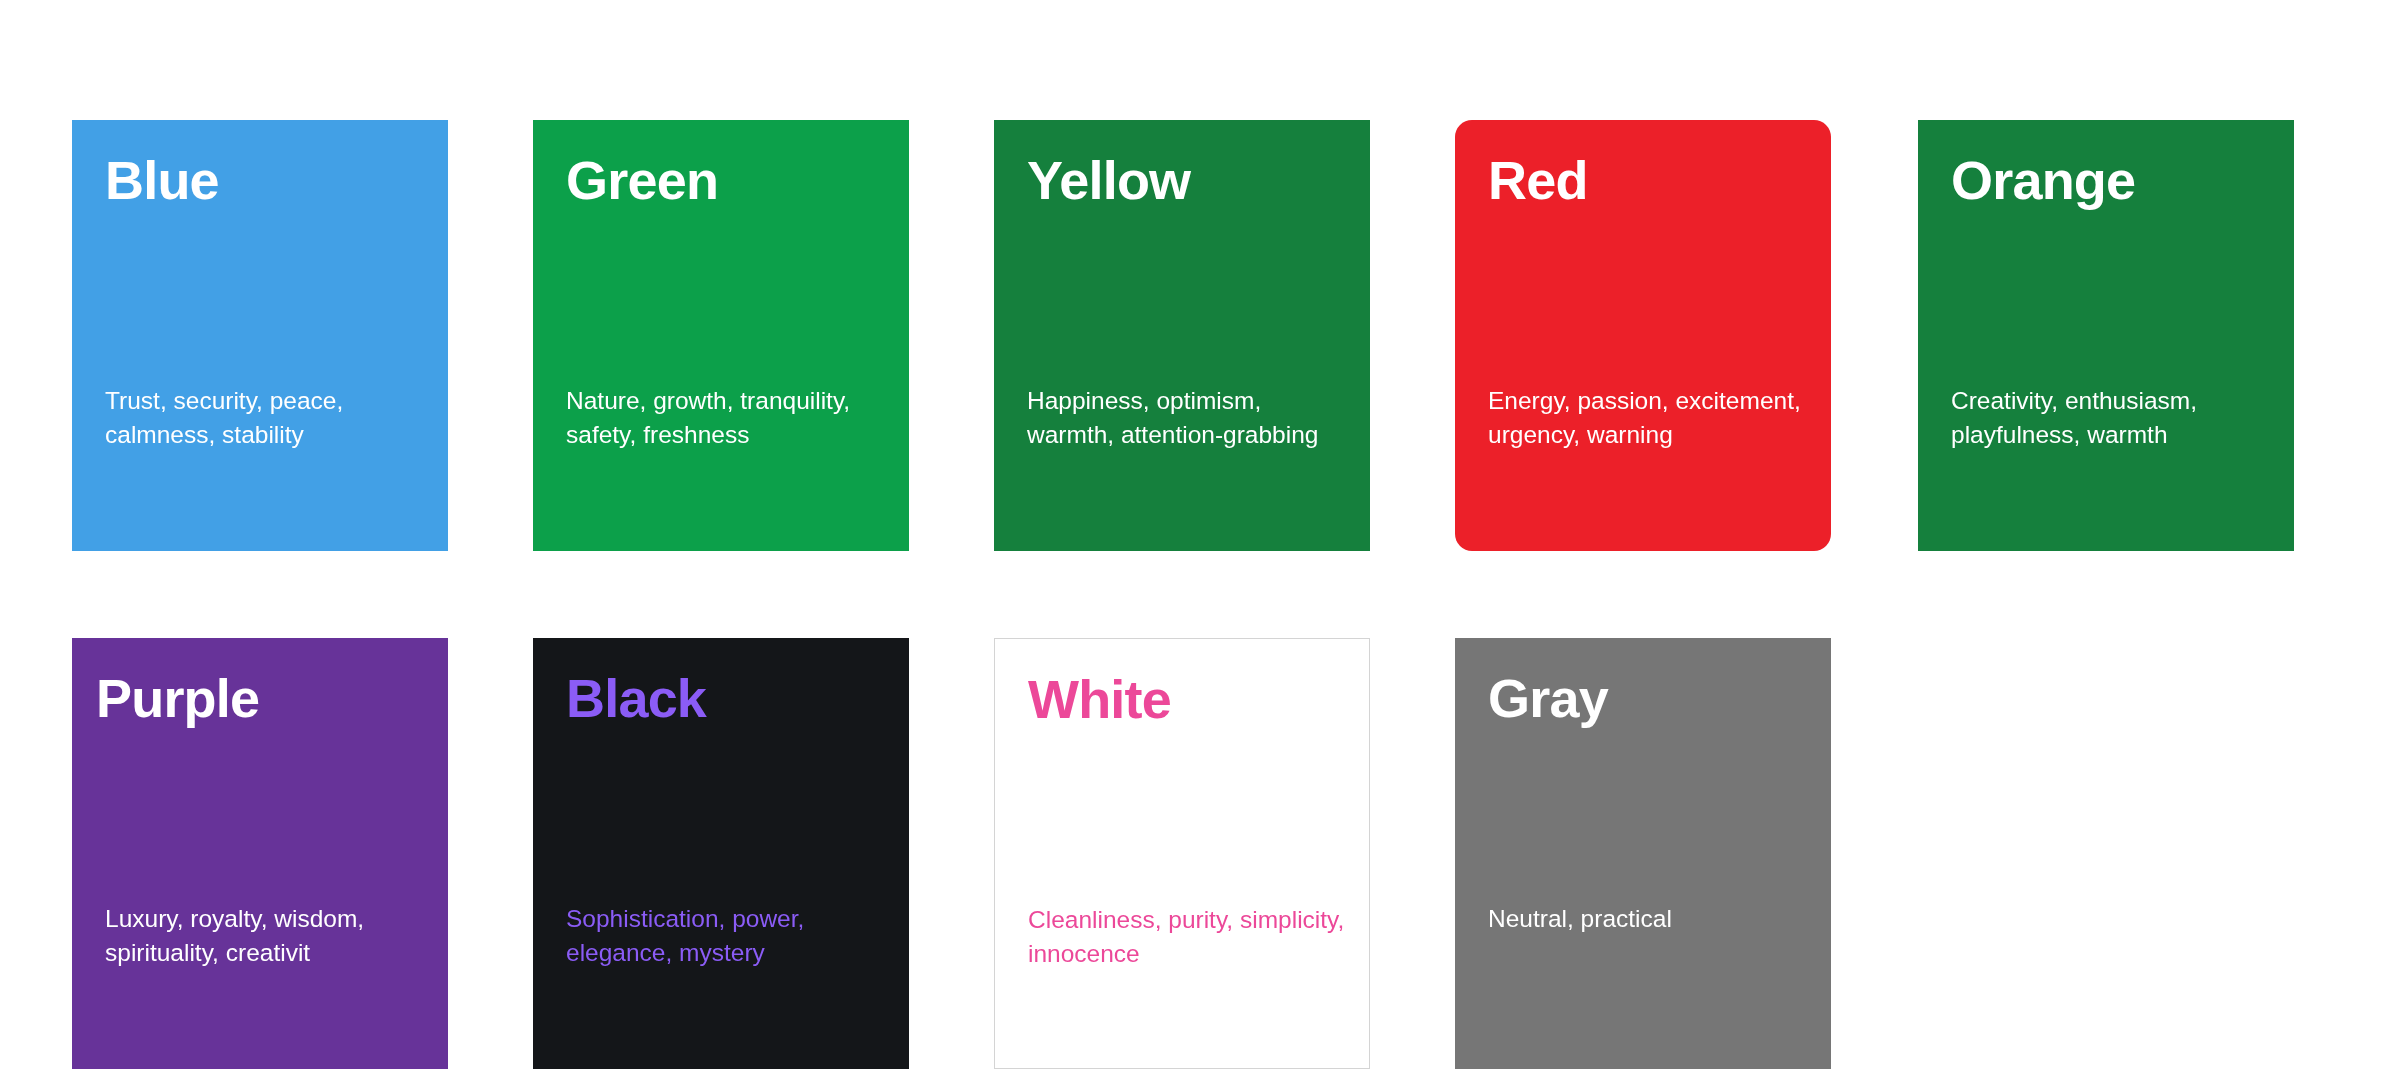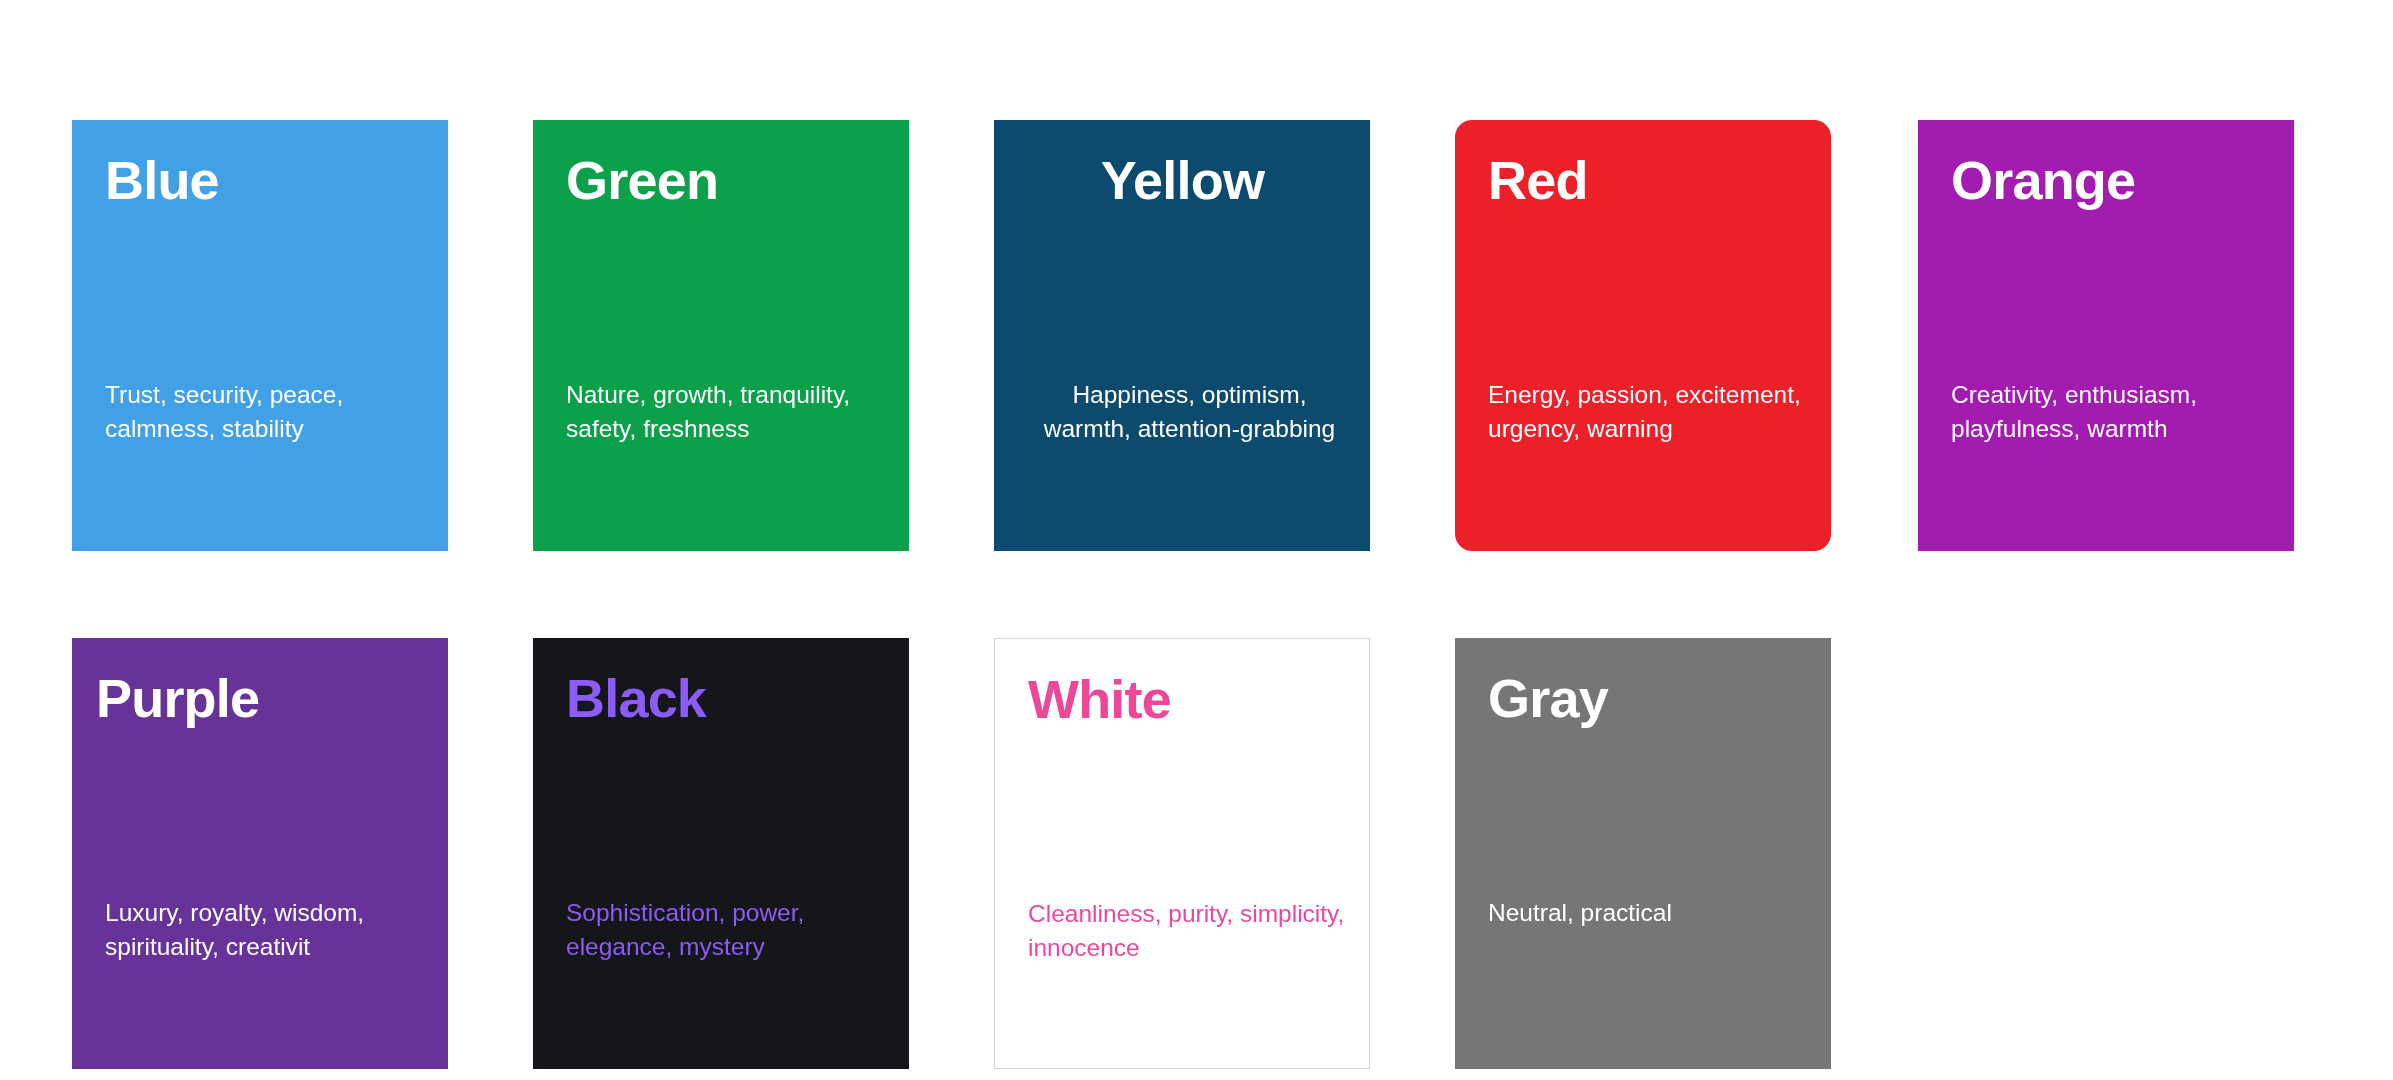--- a/index.html
+++ b/index.html
@@ -41,44 +41,44 @@
     letter-spacing: -0.8px;
     margin: 0;
     padding: 0;
     white-space: nowrap;
   }
 
   .card-desc {
     position: absolute;
     left: 33px;
     right: 18px;
-    top: 258px;
+    top: 264px;
     font-size: 24.5px;
     line-height: 33.5px;
     font-weight: normal;
     letter-spacing: 0px;
     margin: 0;
     padding: 0;
   }
 
   
   .r1 { top: 72px; }
   .r2 { top: 590px; }
   .c1 { left: 72px; }
   .c2 { left: 533px; }
   .c3 { left: 994px; }
   .c4 { left: 1455px; }
   .c5 { left: 1918px; }
 
   
   .card--blue   { background: #42a0e6; color: #ffffff; }
   .card--green  { background: #0ca04a; color: #ffffff; }
-  .card--yellow { background: #0c4a6e; color: #ffffff; text-align: center; }
+  .card--yellow { background: #15803d; color: #ffffff; }
   .card--red    { background: #ec2029; color: #ffffff; border-radius: 17px; }
-  .card--orange { background: #a21caf; color: #ffffff; }
+  .card--orange { background: #15803d; color: #ffffff; }
   .card--purple { background: #673399; color: #ffffff; padding-left: 24px; }
   .card--black  { background: #141619; color: #8b5cf6; }
   .card--white  { background: #ffffff; color: #ec4899; border: 1px solid #d4d4d4; }
   .card--gray   { background: #767676; color: #ffffff; }
 </style>
 </head>
 <body>
 
 <div class="board">
 

